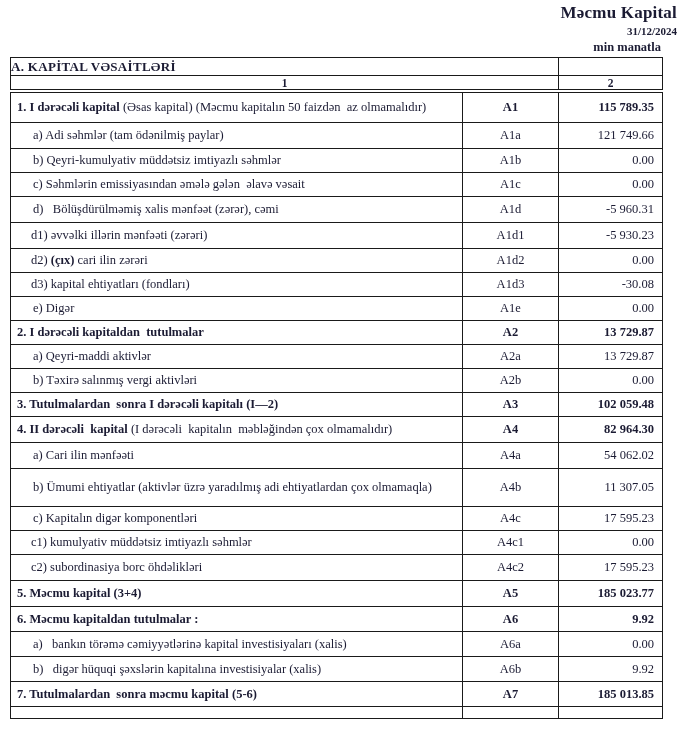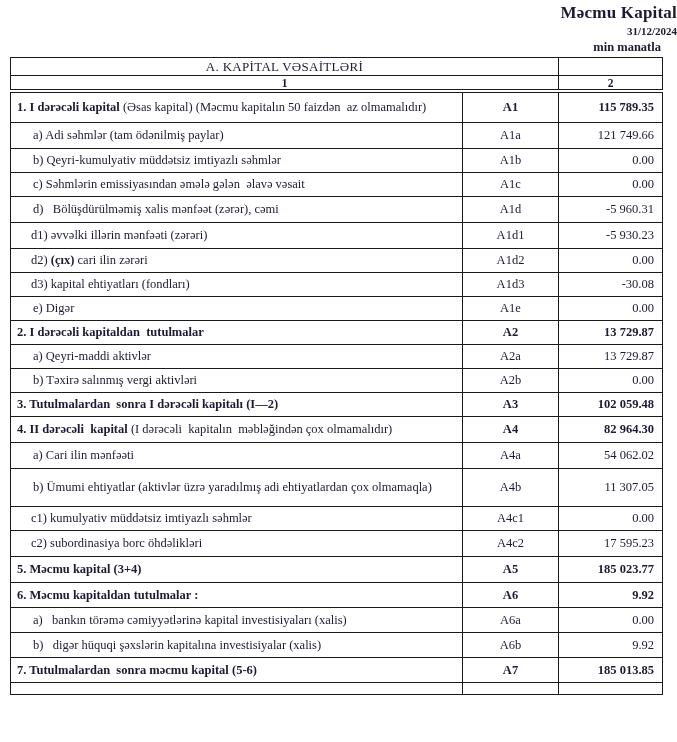--- a/index.html
+++ b/index.html
@@ -19,22 +19,22 @@
   .unit-note {
     position: absolute; top: 40px; right: 16px;
     font-size: 12.5px; font-weight: bold;
   }
 
   table { border-collapse: collapse; table-layout: fixed; }
   td { border: 1px solid #1a1a1a; vertical-align: middle; overflow: hidden; }
 
   .hdr-table { position: absolute; left: 10px; top: 57px; width: 652px; }
   .hdr-table .section {
-    width: 548px; height: 18px; text-align: center;
-    font-size: 13px; font-weight: normal; letter-spacing: 0.3px;
+    width: 548px; height: 18px; 
+    font-size: 13px; font-weight: bold; letter-spacing: 0.3px;
   }
   .hdr-table .hdr-right { width: 104px; }
   .hdr-table .colnum {
     height: 14px; text-align: center; font-size: 11.5px; font-weight: bold;
   }
 
   .body-table { position: absolute; left: 10px; top: 92px; width: 652px; }
   .body-table td.label {
     width: 452px; font-size: 12.5px; padding-right: 4px;
     white-space: pre-wrap; line-height: 1.15;
@@ -147,20 +147,25 @@
           <td class="label indent-1"><span>a) Cari ilin mənfəəti</span></td>
           <td class="code">A4a</td>
           <td class="value">54 062.02</td>
         </tr>
         <tr style="height: 38px;">
           <td class="label indent-1"><span>b) Ümumi ehtiyatlar (aktivlər üzrə yaradılmış adi ehtiyatlardan çox olmamaqla)</span></td>
           <td class="code">A4b</td>
           <td class="value">11 307.05</td>
         </tr>
         <tr style="height: 24px;">
+          <td class="label indent-1"><span>c) Kapitalın digər komponentləri</span></td>
+          <td class="code">A4c</td>
+          <td class="value">17 595.23</td>
+        </tr>
+        <tr style="height: 24px;">
           <td class="label indent-2"><span>c1) kumulyativ müddətsiz imtiyazlı səhmlər</span></td>
           <td class="code">A4c1</td>
           <td class="value">0.00</td>
         </tr>
         <tr style="height: 26px;">
           <td class="label indent-2"><span>c2) subordinasiya borc öhdəlikləri</span></td>
           <td class="code">A4c2</td>
           <td class="value">17 595.23</td>
         </tr>
         <tr style="height: 26px;">

